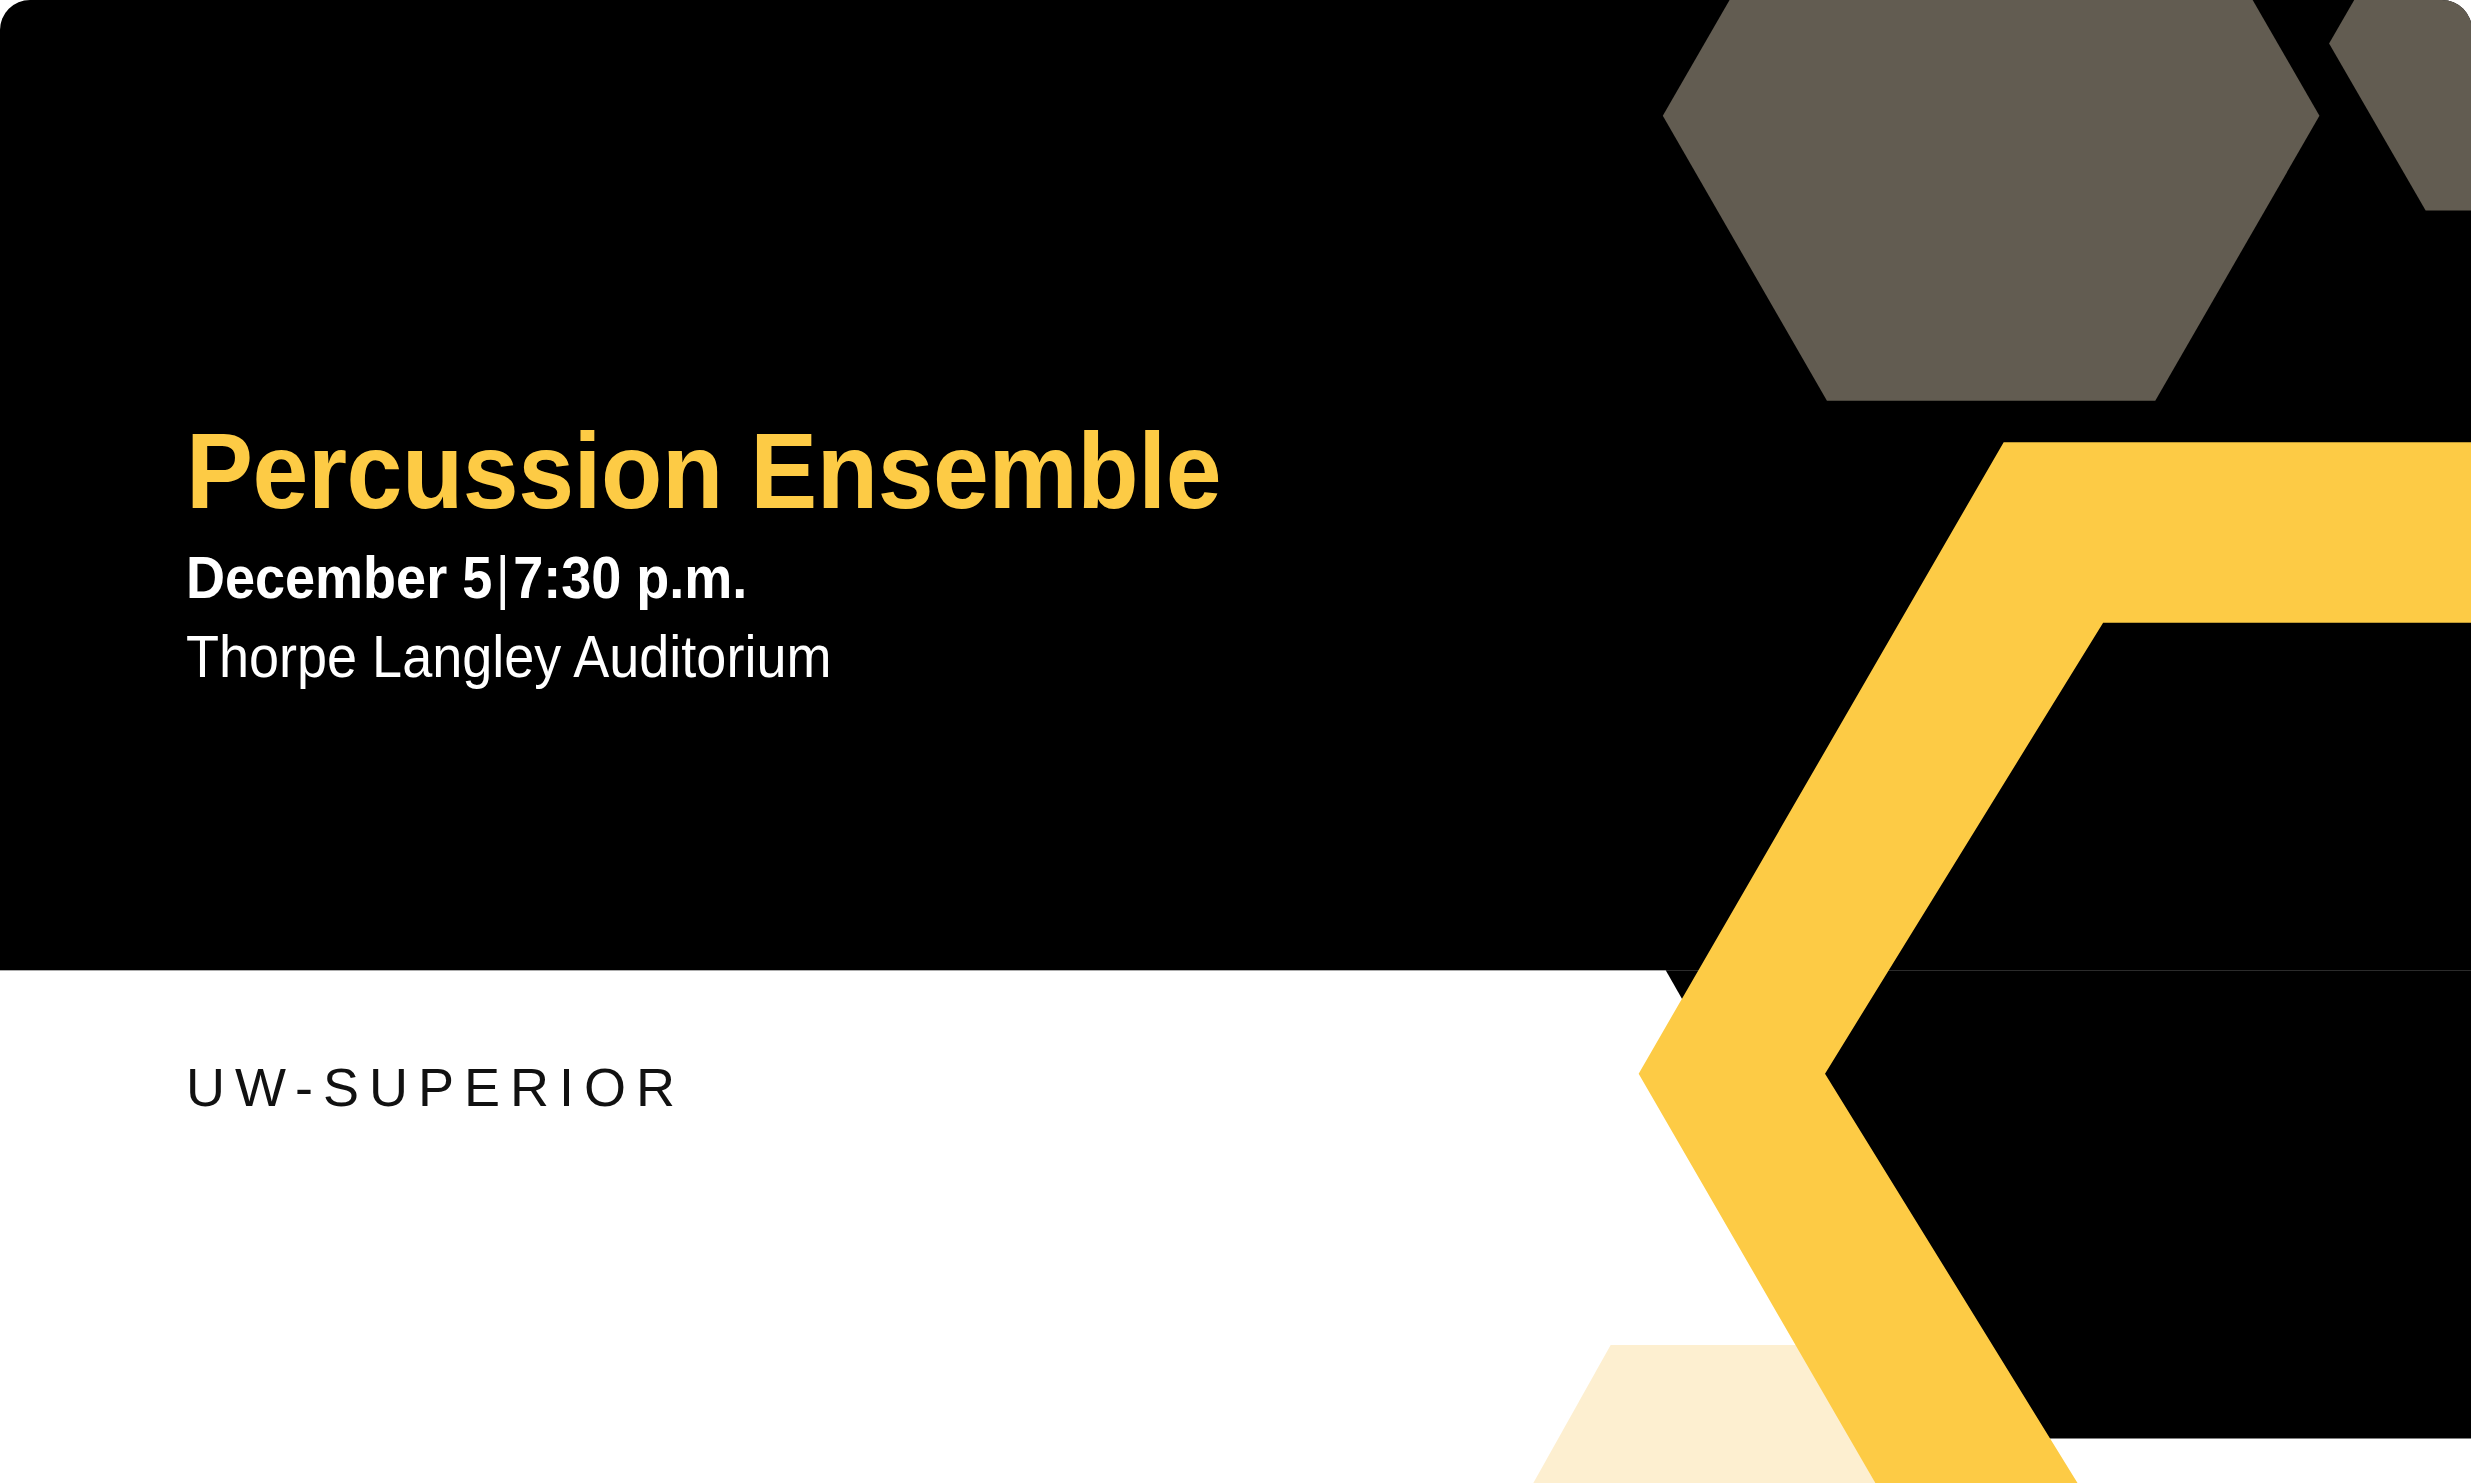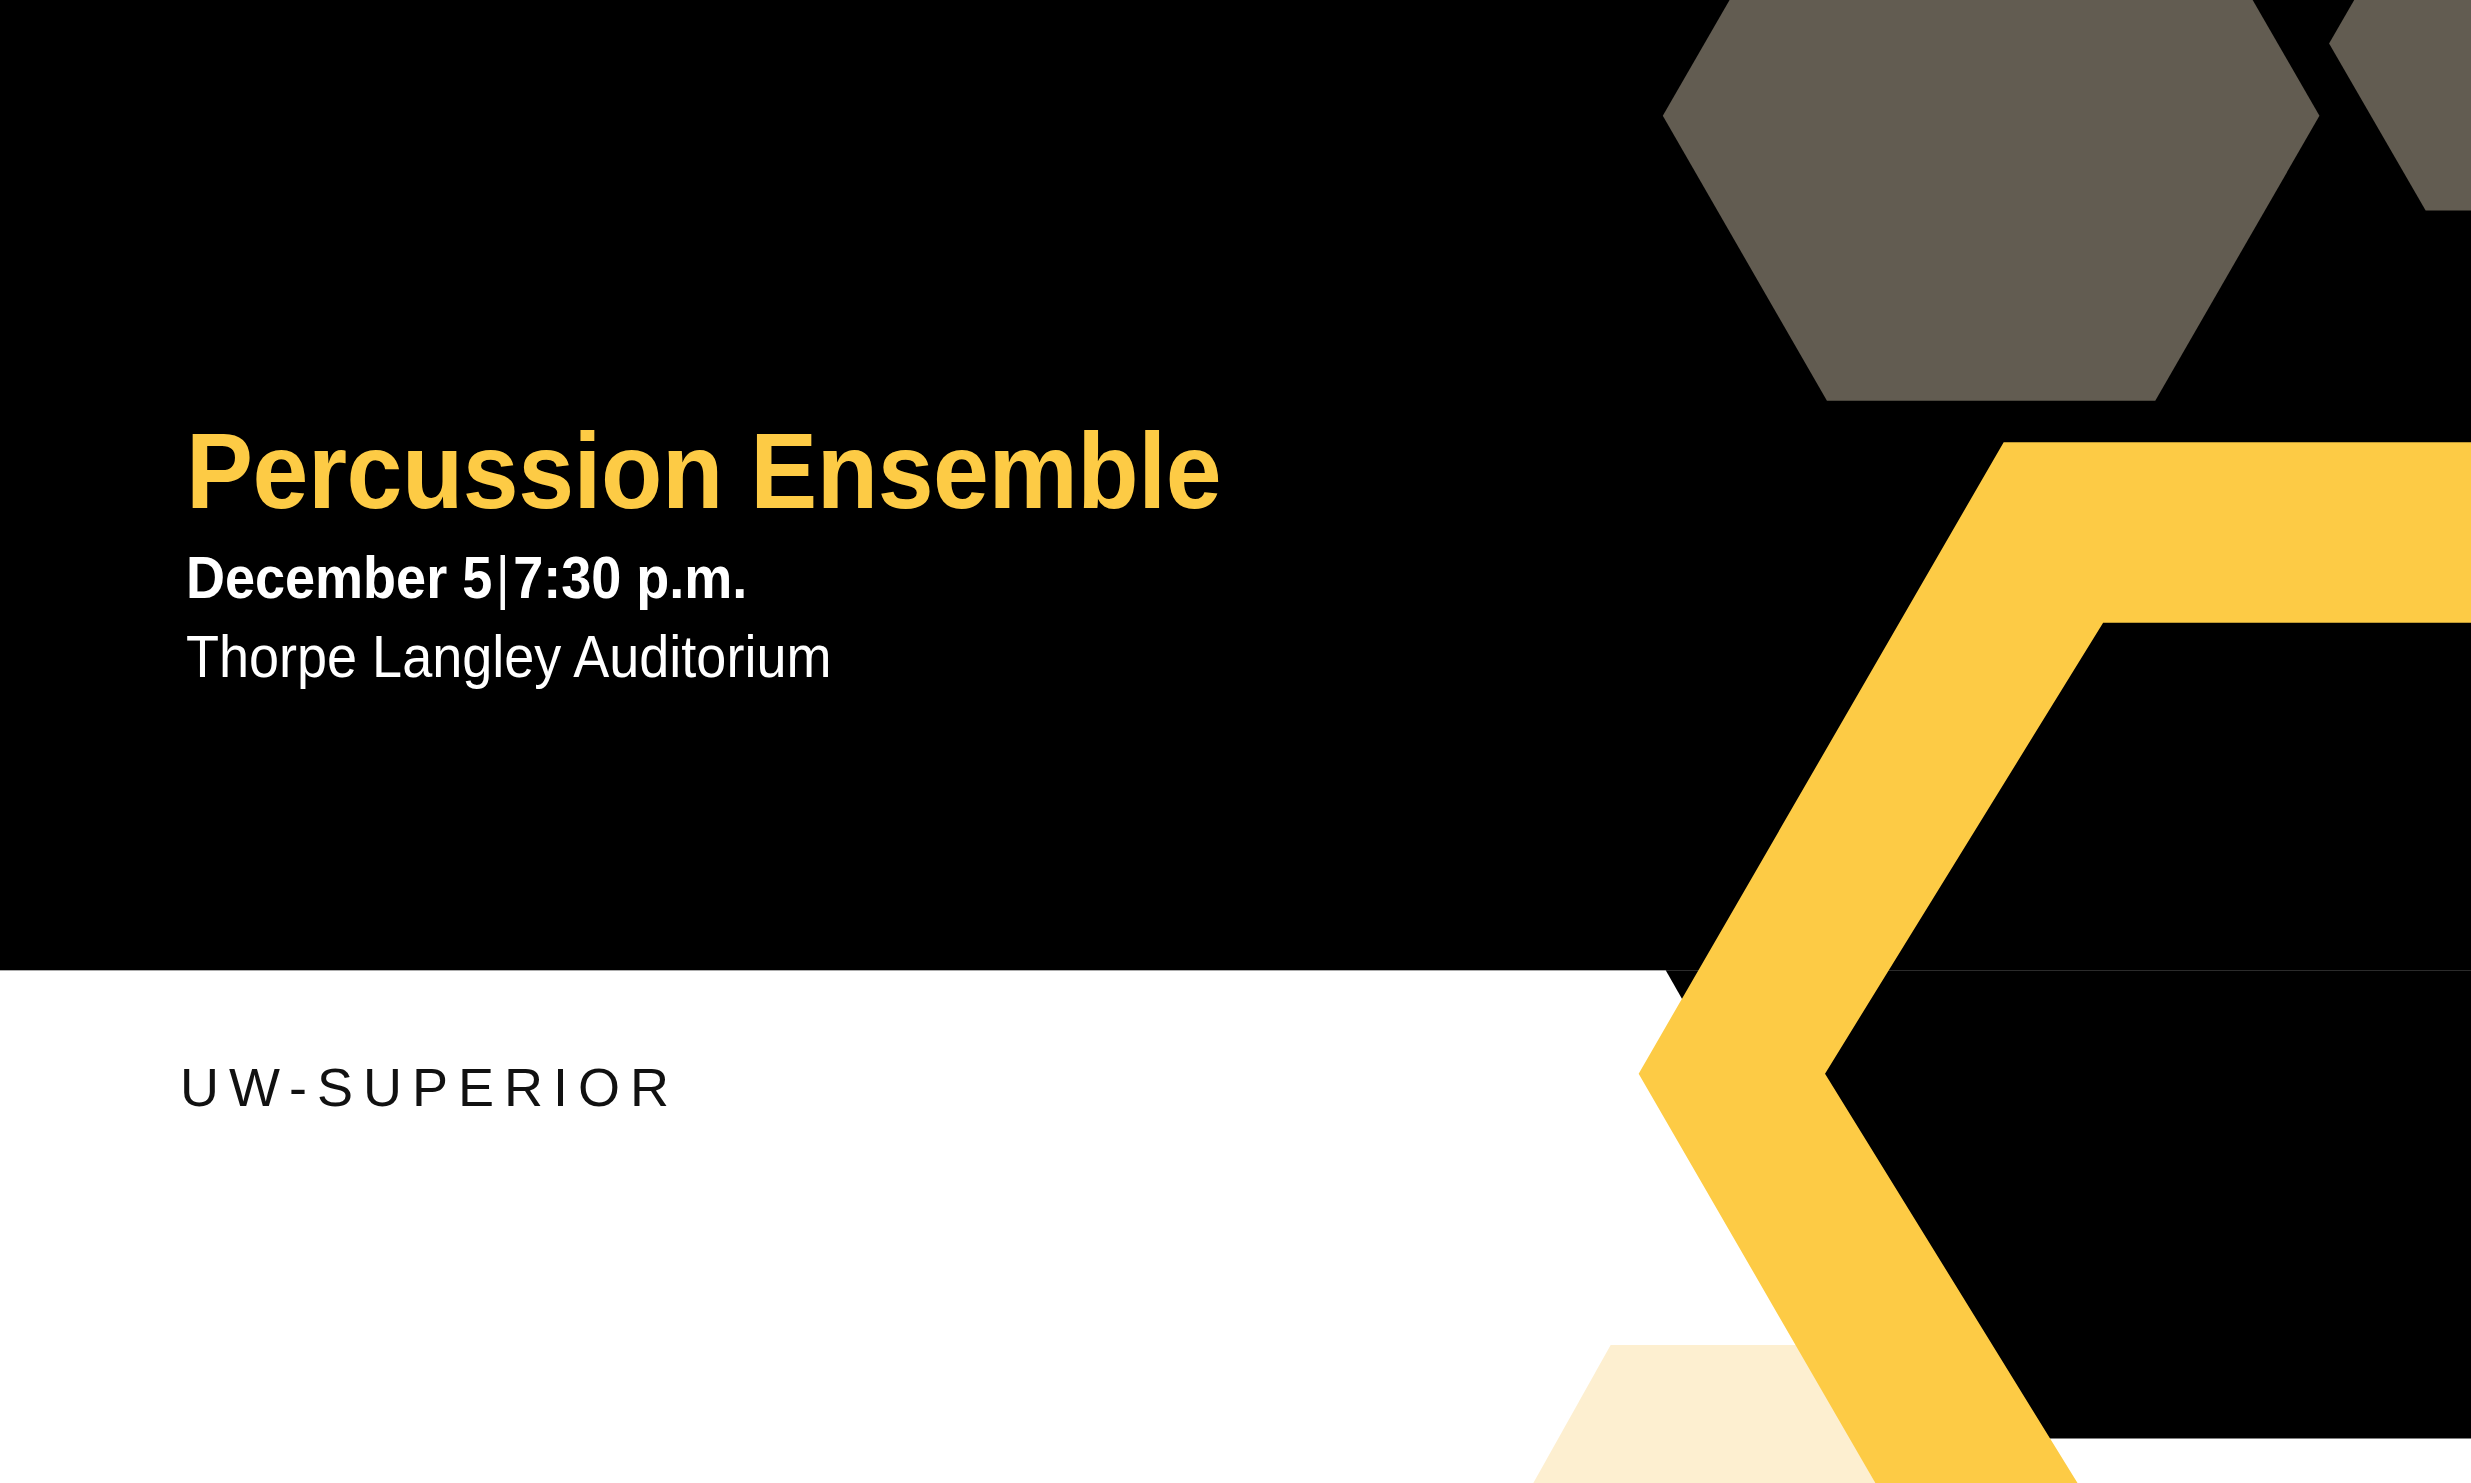--- a/index.html
+++ b/index.html
@@ -7,20 +7,21 @@
     padding: 0;
     background: #ffffff;
   }
   #poster {
     position: relative;
     width: 2472px;
     height: 1483px;
     overflow: hidden;
     background: #ffffff;
     font-family: "Liberation Sans", "DejaVu Sans", sans-serif;
+    border-radius: 30px;
   }
 
   
   .bg-svg {
     position: absolute;
     inset: 0;
     width: 2472px;
     height: 1483px;
     display: block;
   }
@@ -65,21 +66,21 @@
     color: #ffffff;
     margin: 0;
     transform: scaleX(0.90);
     transform-origin: left center;
     white-space: nowrap;
   }
 
   
   .logo-lockup {
     position: absolute;
-    left: 180px;
+    left: 186px;
     top: 1060px;
     z-index: 5;
   }
   .logo-top {
     font-size: 54px;
     font-weight: 400;
     letter-spacing: 10px;
     color: #111111;
     line-height: 1.0;
     margin: 0 0 17.4px 0;

